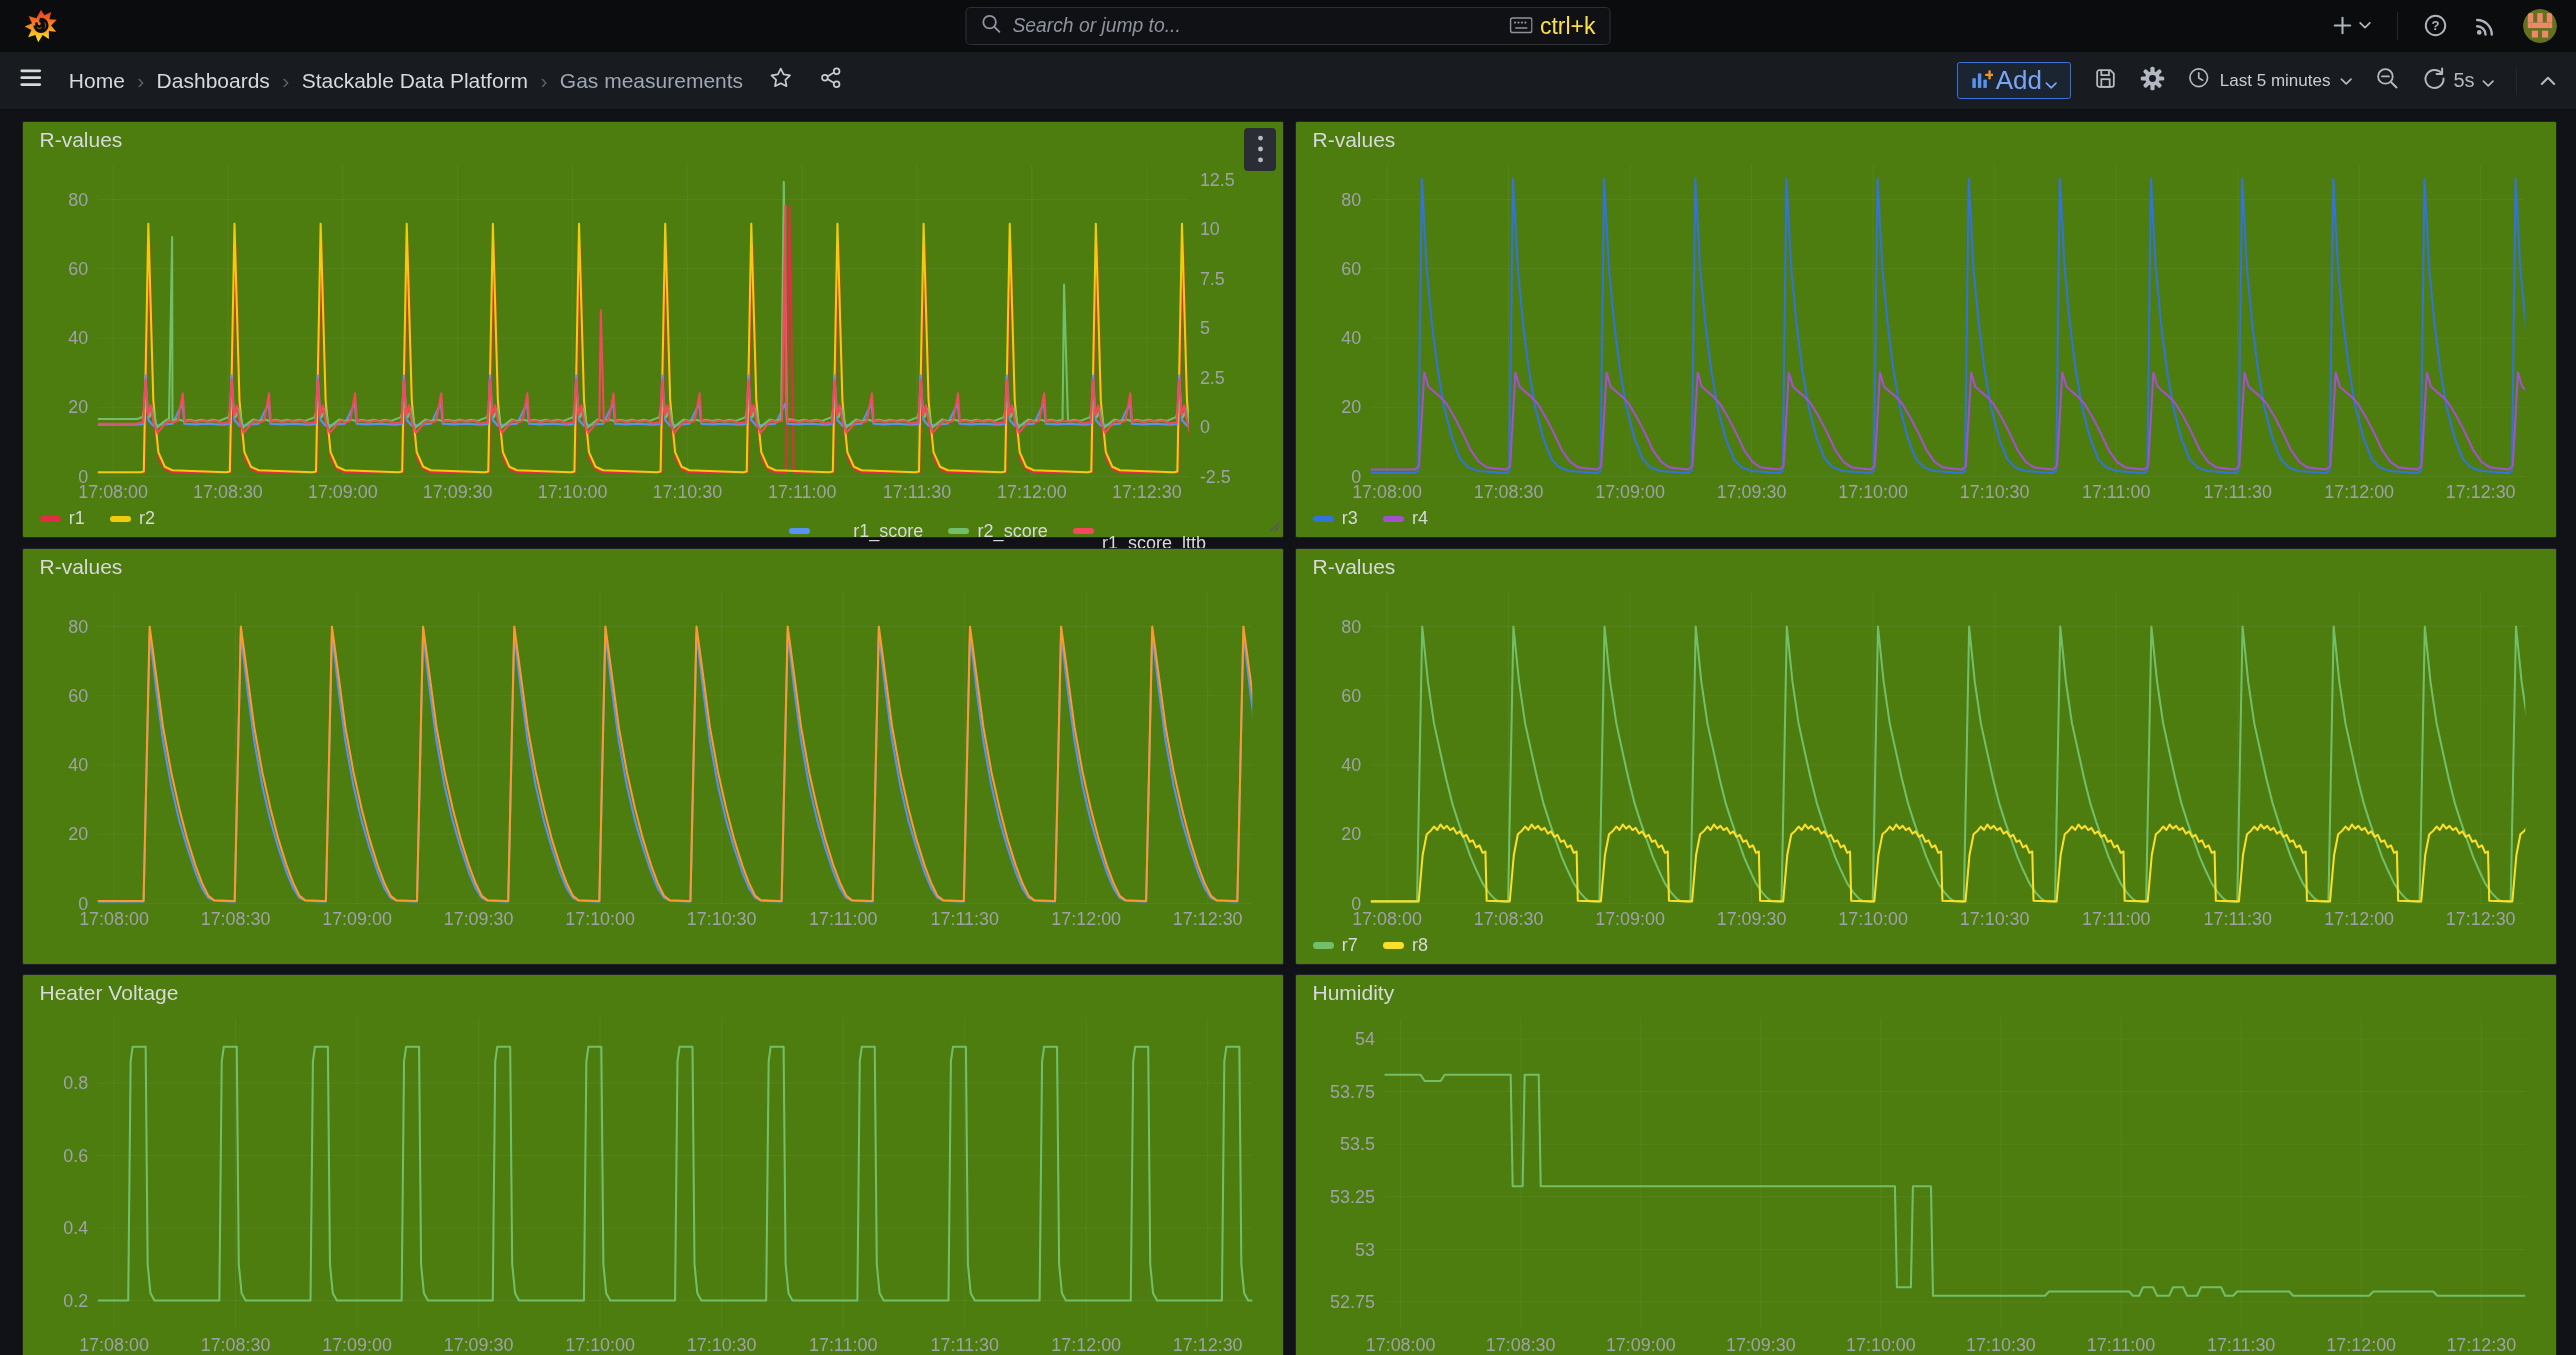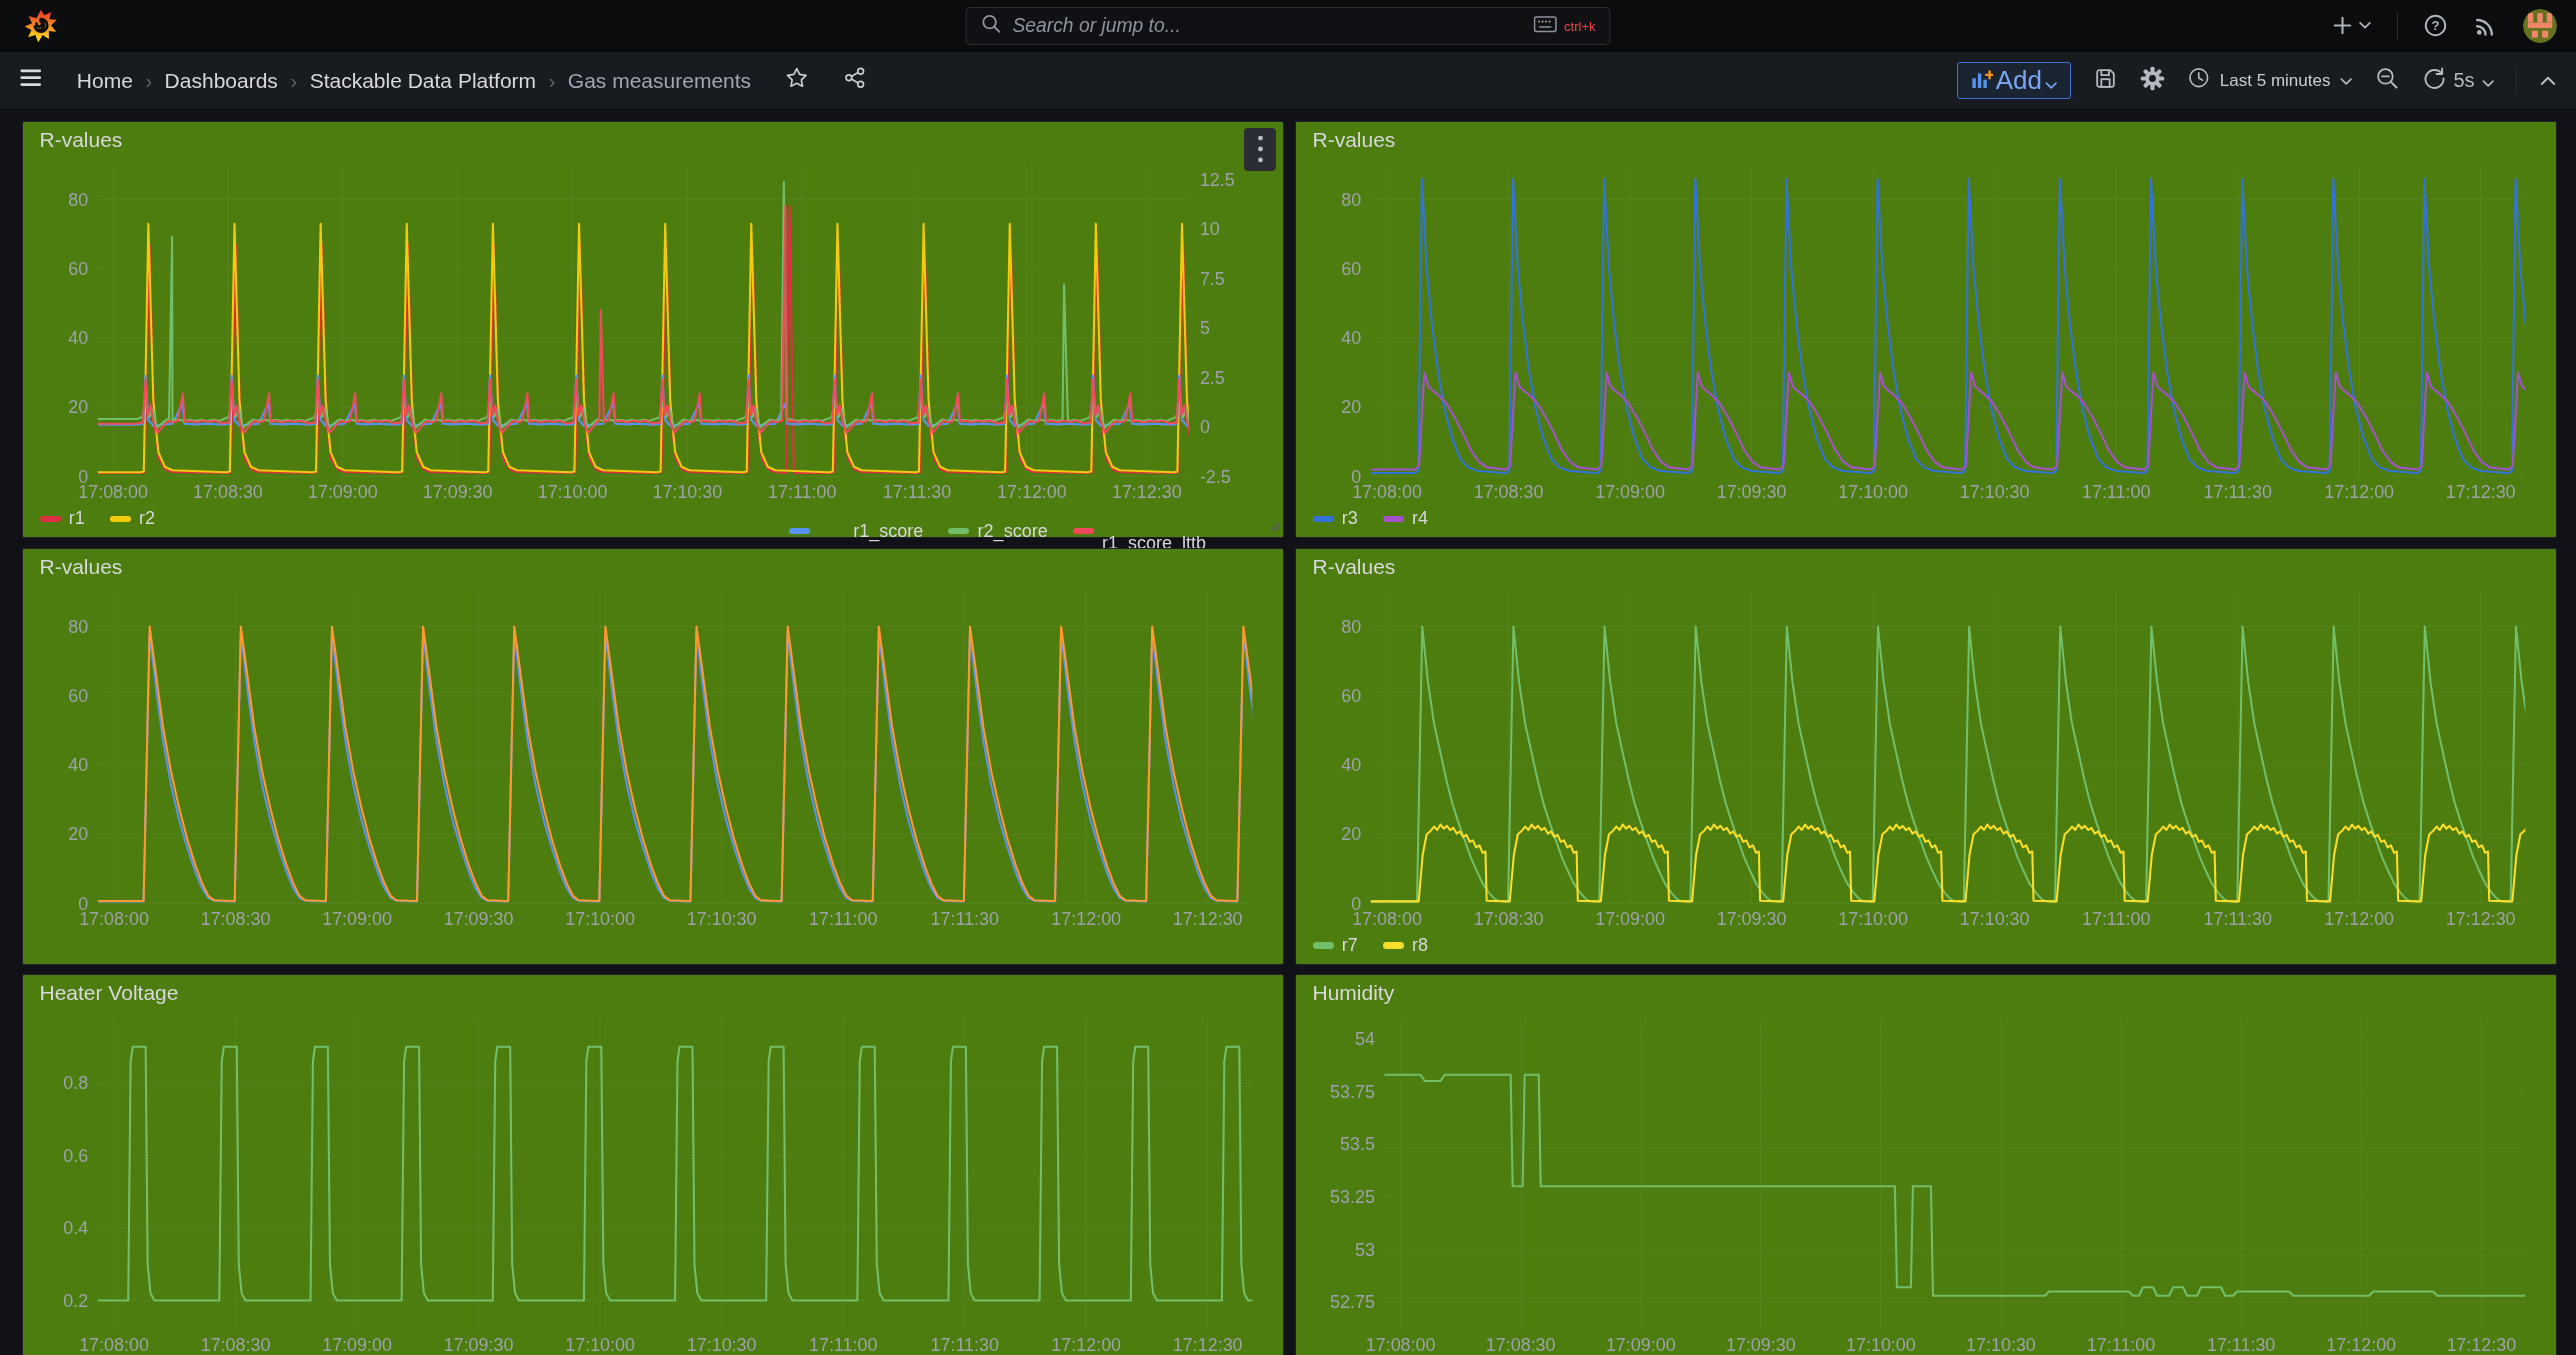--- a/index.html
+++ b/index.html
@@ -8,30 +8,30 @@
 
   
   .topbar { position:relative; height:52px; background:#0b0c0e; display:flex;
             align-items:center; padding:0 19.3px; }
   .logo { width:36px; height:36px; margin-left:4.1px; cursor:pointer; }
   .searchbox { position:absolute; left:50%; top:7px; transform:translateX(-50%);
                width:645px; height:38px; background:#101114; border:0.7px solid #2e3036;
                border-radius:4.8px; display:flex; align-items:center; padding:0 14px;
                color:#8e939e; font-size:19.3px; cursor:text; }
   .searchbox .ph { flex:1; margin-left:11px;font-style:italic; }
-  .kbd { display:flex; align-items:center; gap:7px; color:#ef4444; font-size:13px; }
+  .kbd { display:flex; align-items:center; gap:7px; color:#fde047; font-size:23px; }
   .topbar-right { margin-left:auto; display:flex; align-items:center; gap:25px; }
   .tb-ic { display:flex; align-items:center; gap:5.5px; color:#aeb3bc; cursor:pointer; }
   .vdiv { width:0.7px; height:28px; background:#26282d; }
   .avatar { width:34px; height:34px; border-radius:50%; overflow:hidden; cursor:pointer; }
 
   
   .toolbar { height:58px; background:#181b1f; display:flex; align-items:center;
              padding:0 19.3px; border-bottom:0.7px solid #0e0f12; }
-  .tool-left { display:flex; align-items:center; gap:34px; }
+  .tool-left { display:flex; align-items:center; gap:26px; }
   .crumbs { display:flex; align-items:center; gap:12.4px; font-size:21px; }
   .crumb { color:#d8d9da; cursor:pointer; white-space:nowrap; }
   .crumb.current { color:#9fa7b3; cursor:default; }
   .crumb-sep { color:#5f6369; font-size:21px; }
   .tool-right { margin-left:auto; display:flex; align-items:center; gap:22px; }
   .add-btn { display:flex; align-items:center; gap:3px; height:37px; padding:0 12.4px;
              border:0.7px solid #3d71d9; border-radius:2.8px; color:#7aa5f5;
              font-size:26px; font-weight:500; background:rgba(61,113,217,0.10); cursor:pointer; }
   .tool-ic { color:#b4b8c0; display:flex; align-items:center; gap:7px; cursor:pointer;
              font-size:20px; }

